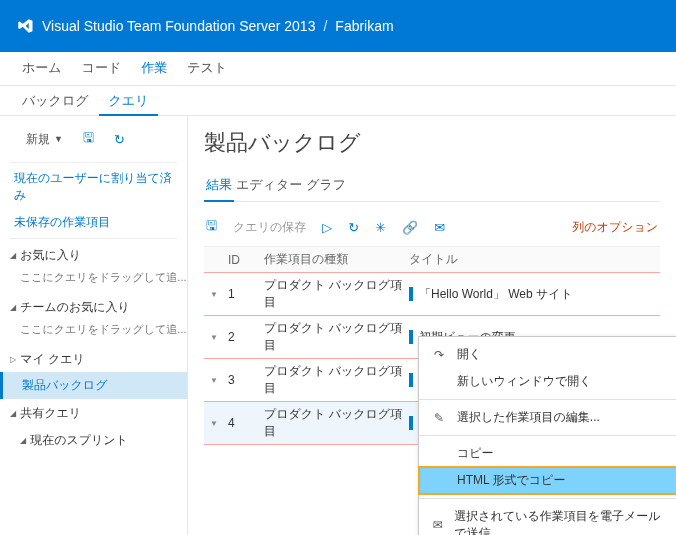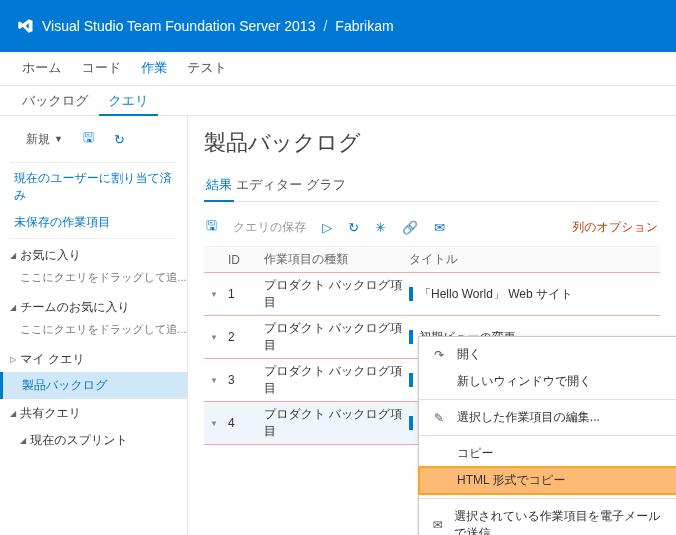--- a/index.html
+++ b/index.html
@@ -41,21 +41,21 @@
 .col-exp { width: 20px; text-align: center; color: #888; font-size: 8px; cursor: pointer; }
 .col-id { width: 40px; padding-left: 4px; }
 .col-type { width: 145px; }
 .col-title { flex: 1; display: flex; align-items: center; }
 .title-bar { width: 4px; height: 14px; background: #007acc; margin-right: 6px; }
 .grid-row.sel { background: #eef5fb; }
 .ctx-menu { position: absolute; left: 230px; top: 220px; width: 260px; background: #fff; border: 1px solid #c8c8c8; box-shadow: 2px 2px 6px rgba(0,0,0,.2); padding: 4px 0; }
 .ctx-item { display: flex; align-items: center; padding: 5px 12px; font-size: 12px; color: #333; cursor: pointer; gap: 10px; }
 .ctx-item .ci-ico { width: 16px; text-align: center; color: #555; font-size: 12px; }
 .ctx-sep { border-top: 1px solid #e0e0e0; margin: 4px 0; }
-.ctx-item.hl { background: #fdba74; outline: 2px solid #f5a623; outline-offset: -1px; }
+.ctx-item.hl { background: #7dd3fc; outline: 2px solid #f5a623; outline-offset: -1px; }
 .ctx-item.hl .txt { padding-left: 26px; }
 .ctx-item .txt.noico { padding-left: 26px; }
 </style>
 </head>
 <body>
 
 <div class="top-bar">
   <svg class="vs-logo" viewBox="0 0 24 24">
       <path d="M17 3l5 2v14l-5 2-8-8-4 3-2-1V7l2-1 4 3 8-6zm0 5l-4 4 4 4V8z"></path>
     </svg>

